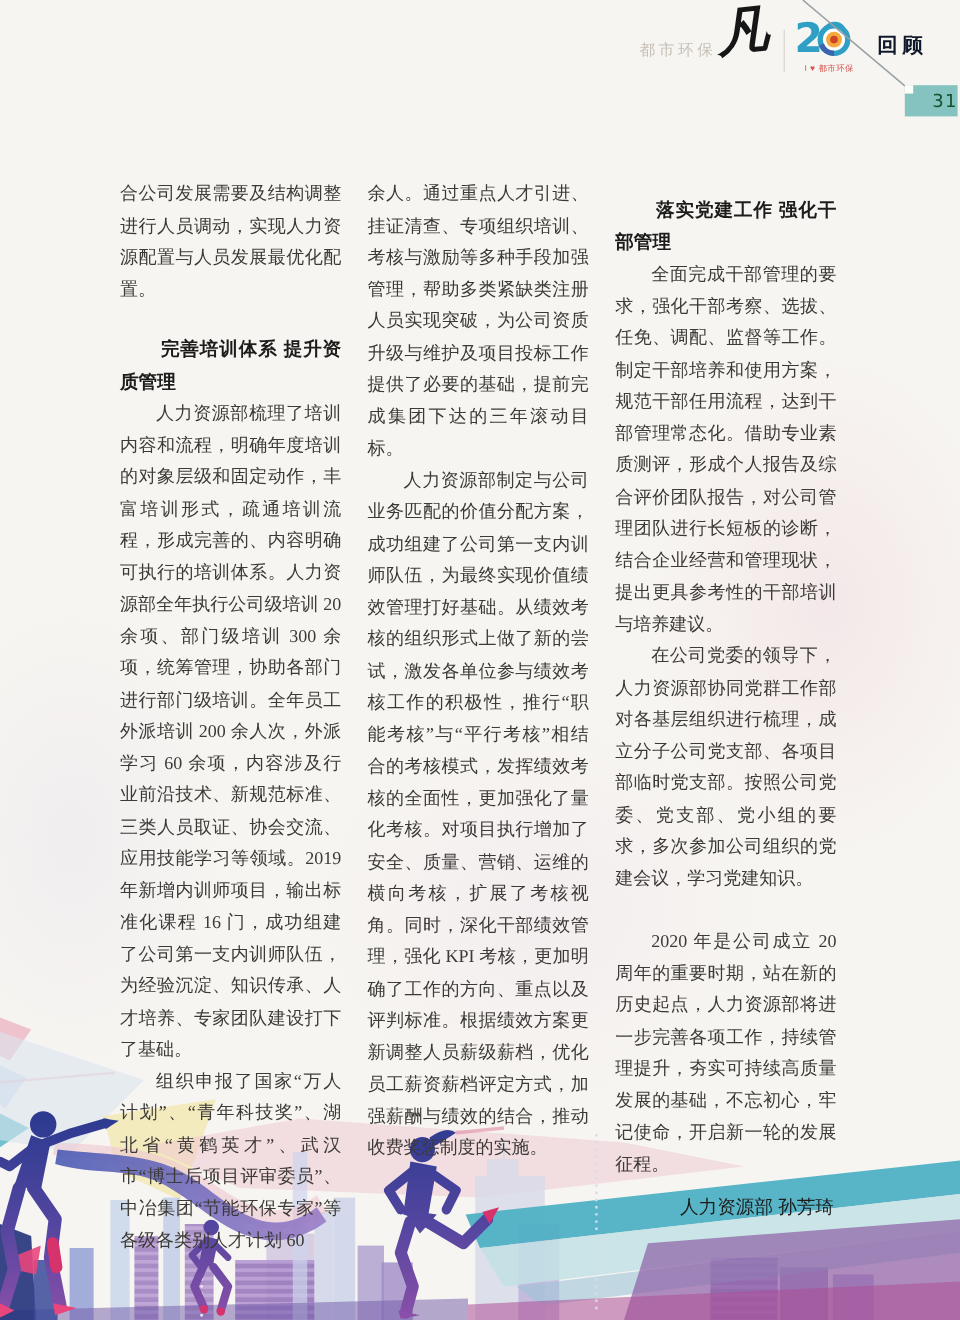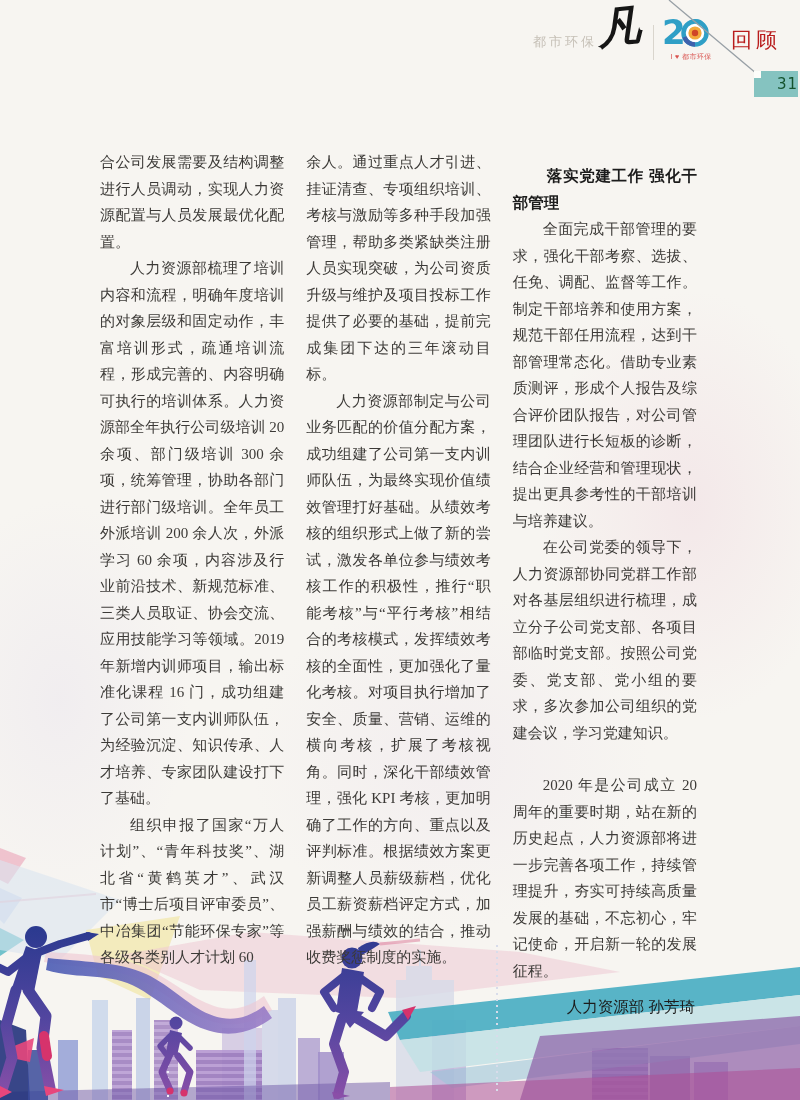--- a/index.html
+++ b/index.html
@@ -25,21 +25,21 @@
   .calligraphy { position:absolute; left:597px; top:6px; font-family:"DejaVu Serif",serif; font-size:43px;
     font-style:italic; font-weight:bold; color:#161616; transform:rotate(-6deg); line-height:1; }
   .logo-divider { position:absolute; left:653px; top:25px; width:1px; height:35px; background:#d9d5cd; }
   .anniv { position:absolute; left:662px; top:14px; width:64px; }
   .anniv-num { position:relative; font-family:"DejaVu Sans",sans-serif; font-weight:bold; font-size:34px;
     line-height:1.1; color:#2f9fc6; letter-spacing:-2px; }
   .anniv-ring { position:absolute; left:19px; top:5px; }
   .anniv-tag { width:58px; margin-top:1px; font-family:"Liberation Sans",sans-serif; font-size:7px;
     color:#d9534f; text-align:center; letter-spacing:.4px; white-space:nowrap; }
   .section-label { position:absolute; left:731px; top:26px; font-family:"Liberation Sans",sans-serif;
-    font-weight:normal; font-size:21px; color:#b91c1c; letter-spacing:4px; }
+    font-weight:bold; font-size:17px; color:#0f172a; letter-spacing:4px; }
   .corner-line { position:absolute; left:0; top:0; }
   .page-badge { position:absolute; left:754px; top:71px; width:44px; height:26px; background:#85c3c0; z-index:3; }
   .badge-notch { position:absolute; left:0; top:0; width:7px; height:7px; background:#fdfdfa; }
   .page-num { display:block; width:100%; text-align:right; color:#14532d; font-family:"DejaVu Sans",sans-serif;
     font-size:15px; line-height:26px; letter-spacing:1px; font-weight:normal; }
 
   
   .columns { position:absolute; left:100px; top:149px; width:597px; display:flex; gap:22px; z-index:2;justify-content:space-between; }
   .col { flex:1; min-width:0; font-size:15px; line-height:26.5px; color:#3c3a37; }
   .body-p { margin:0; text-indent:2em; text-align:justify; }
@@ -86,20 +86,21 @@
   </svg>
 
   <div class="page-badge">
     <span class="badge-notch"></span>
     <span class="page-num">31</span>
   </div>
 
   <main class="columns">
     <section class="col">
       <p class="body-p cont">合公司发展需要及结构调整进行人员调动，实现人力资源配置与人员发展最优化配置。</p>
+      <h3 class="head">完善培训体系 提升资质管理</h3>
       <p class="body-p">人力资源部梳理了培训内容和流程，明确年度培训的对象层级和固定动作，丰富培训形式，疏通培训流程，形成完善的、内容明确可执行的培训体系。人力资源部全年执行公司级培训 20 余项、部门级培训 300 余项，统筹管理，协助各部门进行部门级培训。全年员工外派培训 200 余人次，外派学习 60 余项，内容涉及行业前沿技术、新规范标准、三类人员取证、协会交流、应用技能学习等领域。2019 年新增内训师项目，输出标准化课程 16 门，成功组建了公司第一支内训师队伍，为经验沉淀、知识传承、人才培养、专家团队建设打下了基础。</p>
       <p class="body-p">组织申报了国家“万人计划”、“青年科技奖”、湖北省“黄鹤英才”、武汉市“博士后项目评审委员”、中冶集团“节能环保专家”等各级各类别人才计划 60</p>
     </section>
 
     <section class="col">
       <p class="body-p cont">余人。通过重点人才引进、挂证清查、专项组织培训、考核与激励等多种手段加强管理，帮助多类紧缺类注册人员实现突破，为公司资质升级与维护及项目投标工作提供了必要的基础，提前完成集团下达的三年滚动目标。</p>
       <p class="body-p">人力资源部制定与公司业务匹配的价值分配方案，成功组建了公司第一支内训师队伍，为最终实现价值绩效管理打好基础。从绩效考核的组织形式上做了新的尝试，激发各单位参与绩效考核工作的积极性，推行“职能考核”与“平行考核”相结合的考核模式，发挥绩效考核的全面性，更加强化了量化考核。对项目执行增加了安全、质量、营销、运维的横向考核，扩展了考核视角。同时，深化干部绩效管理，强化 KPI 考核，更加明确了工作的方向、重点以及评判标准。根据绩效方案更新调整人员薪级薪档，优化员工薪资薪档评定方式，加强薪酬与绩效的结合，推动收费奖惩制度的实施。</p>
     </section>
 
     <section class="col">

